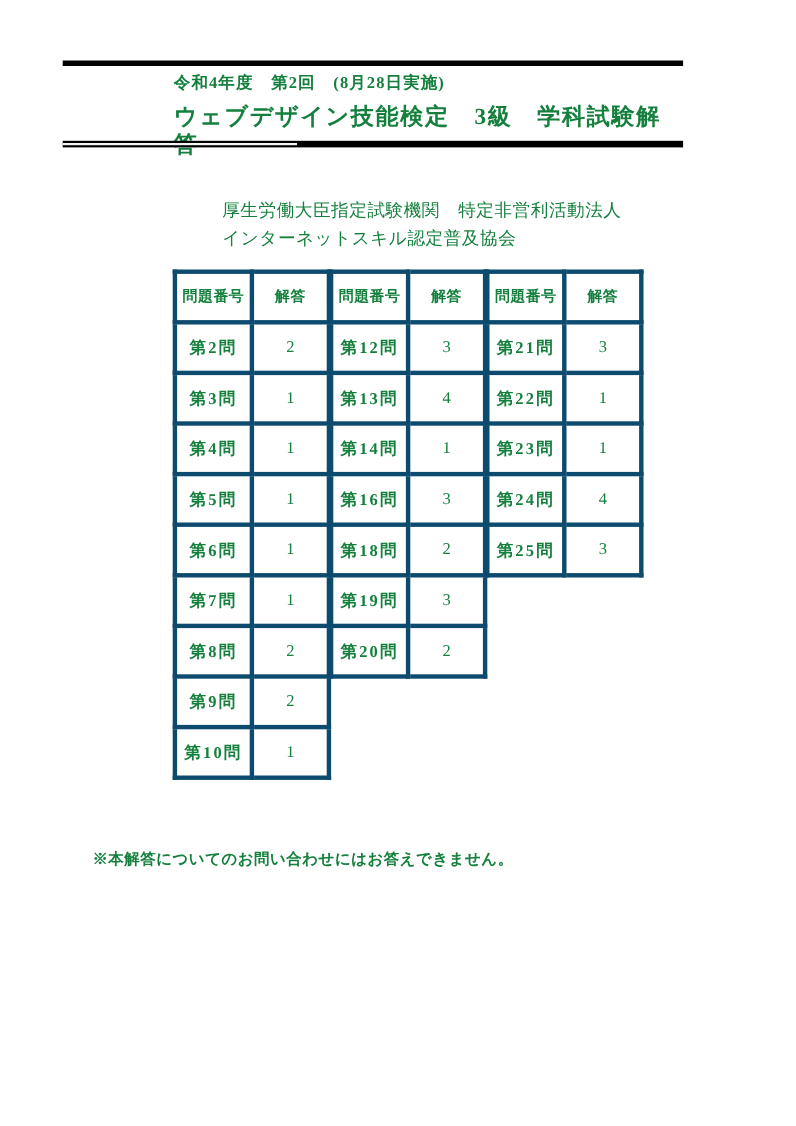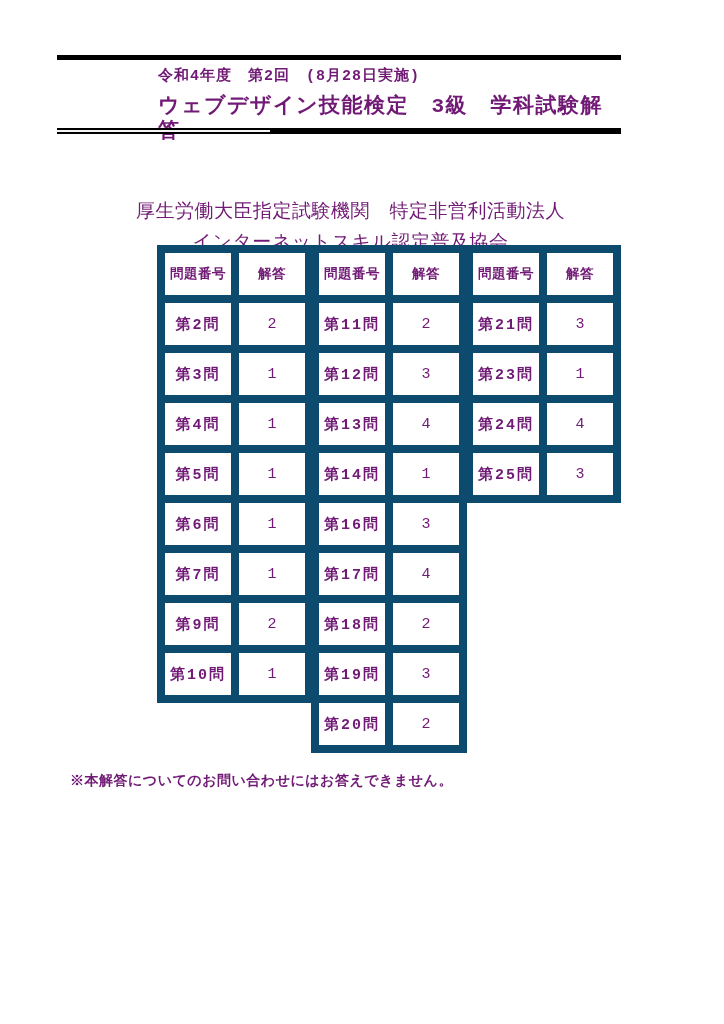--- a/index.html
+++ b/index.html
@@ -1,22 +1,22 @@
 <!DOCTYPE html>
 <html><head>
 <meta charset="utf-8">
 <style>
   html, body { margin: 0; padding: 0; background: #ffffff; }
   .page {
     position: relative;
     width: 621px;
     height: 1024px;
     background: #ffffff;
-    font-family: Liberation Mono, monospace;
-    color: #701a75;
+    font-family: Liberation Serif, serif;
+    color: #15803d;
     overflow: hidden;
   }
   
   .rule { position: absolute; left: 57px; width: 615px; background: #000000; }
   .rule-top { top: 55px; height: 5px; }
   .rule-under { top: 128px; height: 6px; }
   
   .rule-under::before {
     content: "";
     position: absolute;
@@ -35,38 +35,38 @@
   .header .title {
     margin-top: 7px;
     font-size: 21px;
     font-weight: bold;
     letter-spacing: 1.5px;
     line-height: 1.2;
   }
   
   .org {
     position: absolute;
-    right: 56px; top: 197px;
-    text-align: center;
-    font-size: 19px;
+    right: 56px; top: 179px;
+    text-align: left;
+    font-size: 16px;
     font-weight: 500;
     letter-spacing: 0.5px;
     line-height: 1.65;
   }
   
   .tables {
     position: absolute;
     left: 157px; top: 245px;
     display: flex;
     align-items: flex-start;
   }
   table.grp { border-collapse: collapse; }
   table.grp + table.grp { margin-left: -2px; }
   table.grp th, table.grp td {
-    border: 8px solid #0c4a6e;
+    border: 4px solid #0c4a6e;
     width: 66px;
     height: 42px;
     text-align: center;
     vertical-align: middle;
     padding: 0;
     background: #ffffff;
   }
   table.grp th {
     font-size: 13.5px;
     font-weight: bold;
@@ -74,21 +74,21 @@
   }
   table.grp td.q {
     font-size: 15px;
     font-weight: bold;
     letter-spacing: 2px;
   }
   table.grp td.a { font-size: 15px; font-weight: normal; }
   
   .footer {
     position: absolute;
-    left: 70px; top: 772px;
+    left: 84px; top: 772px;
     font-size: 14px;
     font-weight: bold;
     letter-spacing: 0.5px;
   }
 </style>
 </head>
 <body>
 
 <div class="page">
 
@@ -131,58 +131,54 @@
           </tr>
           <tr>
             <td class="q">第6問</td>
             <td class="a">1</td>
           </tr>
           <tr>
             <td class="q">第7問</td>
             <td class="a">1</td>
           </tr>
           <tr>
+            <td class="q">第8問</td>
+            <td class="a">2</td>
+          </tr>
+          <tr>
             <td class="q">第9問</td>
             <td class="a">2</td>
           </tr>
           <tr>
             <td class="q">第10問</td>
             <td class="a">1</td>
           </tr>
         </tbody>
       </table>
     <table class="grp">
         <tbody>
           <tr>
             <th>問題番号</th>
             <th>解答</th>
           </tr>
           <tr>
-            <td class="q">第11問</td>
-            <td class="a">2</td>
-          </tr>
-          <tr>
             <td class="q">第12問</td>
             <td class="a">3</td>
           </tr>
           <tr>
             <td class="q">第13問</td>
             <td class="a">4</td>
           </tr>
           <tr>
             <td class="q">第14問</td>
             <td class="a">1</td>
           </tr>
           <tr>
             <td class="q">第16問</td>
             <td class="a">3</td>
-          </tr>
-          <tr>
-            <td class="q">第17問</td>
-            <td class="a">4</td>
           </tr>
           <tr>
             <td class="q">第18問</td>
             <td class="a">2</td>
           </tr>
           <tr>
             <td class="q">第19問</td>
             <td class="a">3</td>
           </tr>
           <tr>
@@ -195,20 +191,24 @@
         <tbody>
           <tr>
             <th>問題番号</th>
             <th>解答</th>
           </tr>
           <tr>
             <td class="q">第21問</td>
             <td class="a">3</td>
           </tr>
           <tr>
+            <td class="q">第22問</td>
+            <td class="a">1</td>
+          </tr>
+          <tr>
             <td class="q">第23問</td>
             <td class="a">1</td>
           </tr>
           <tr>
             <td class="q">第24問</td>
             <td class="a">4</td>
           </tr>
           <tr>
             <td class="q">第25問</td>
             <td class="a">3</td>

